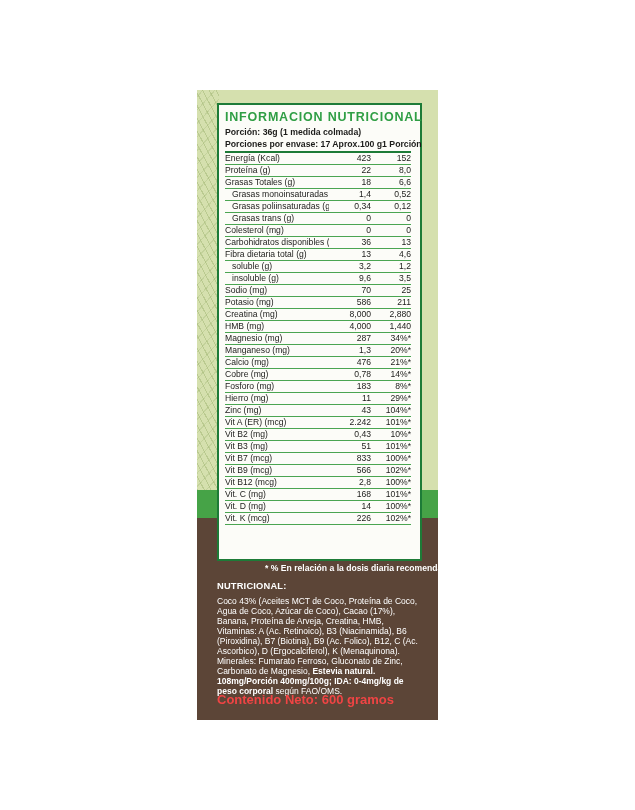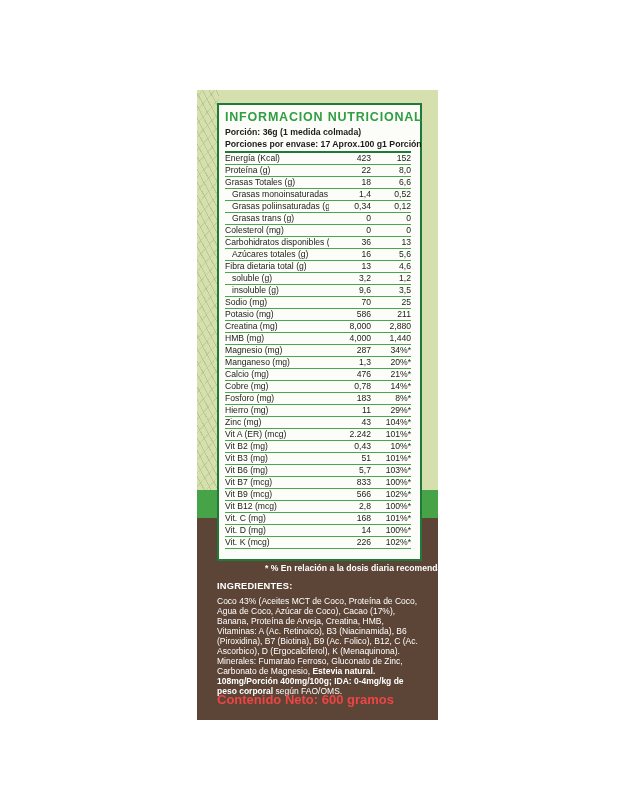--- a/index.html
+++ b/index.html
@@ -115,25 +115,20 @@
         <div class="nrow">
           <span class="lbl">Colesterol (mg)</span>
           <span class="v1">0</span>
           <span class="v2">0</span>
         </div>
         <div class="nrow">
           <span class="lbl">Carbohidratos disponibles (g)</span>
           <span class="v1">36</span>
           <span class="v2">13</span>
         </div>
-        <div class="nrow indent">
-          <span class="lbl">Azúcares totales (g)</span>
-          <span class="v1">16</span>
-          <span class="v2">5,6</span>
-        </div>
         <div class="nrow">
           <span class="lbl">Fibra dietaria total (g)</span>
           <span class="v1">13</span>
           <span class="v2">4,6</span>
         </div>
         <div class="nrow indent">
           <span class="lbl">soluble (g)</span>
           <span class="v1">3,2</span>
           <span class="v2">1,2</span>
         </div>
@@ -206,25 +201,20 @@
           <span class="lbl">Vit B2 (mg)</span>
           <span class="v1">0,43</span>
           <span class="v2">10%*</span>
         </div>
         <div class="nrow">
           <span class="lbl">Vit B3 (mg)</span>
           <span class="v1">51</span>
           <span class="v2">101%*</span>
         </div>
         <div class="nrow">
-          <span class="lbl">Vit B6 (mg)</span>
-          <span class="v1">5,7</span>
-          <span class="v2">103%*</span>
-        </div>
-        <div class="nrow">
           <span class="lbl">Vit B7 (mcg)</span>
           <span class="v1">833</span>
           <span class="v2">100%*</span>
         </div>
         <div class="nrow">
           <span class="lbl">Vit B9 (mcg)</span>
           <span class="v1">566</span>
           <span class="v2">102%*</span>
         </div>
         <div class="nrow">
@@ -245,19 +235,19 @@
         <div class="nrow">
           <span class="lbl">Vit. K (mcg)</span>
           <span class="v1">226</span>
           <span class="v2">102%*</span>
         </div>
       </div>
   </div>
 
   <div class="footnote">* % En relación a la dosis diaria recomendada (DDR)</div>
 
-  <div class="ing-title">INGREDIENTES:</div>
+  <div class="ing-title">NUTRICIONAL:</div>
 
   <p class="ing-text"><span>Coco 43% (Aceites MCT de Coco, Proteína de Coco, Agua de Coco, Azúcar de Coco), Cacao (17%), Banana, Proteína de Arveja,  Creatina, HMB, Vitaminas: A (Ac. Retinoico), B3 (Niacinamida), B6 (Piroxidina), B7 (Biotina), B9 (Ac. Folico), B12, C (Ac. Ascorbico), D (Ergocalciferol), K (Menaquinona). Minerales: Fumarato Ferroso, Gluconato de Zinc, Carbonato de Magnesio,  </span><span class="b">Estevia natural. 108mg/Porción 400mg/100g; IDA: 0-4mg/kg de peso corporal </span><span>según FAO/OMS.</span></p>
 
   <div class="net-content">Contenido Neto: 600 gramos</div>
 
 </div>
 
 </body></html>

